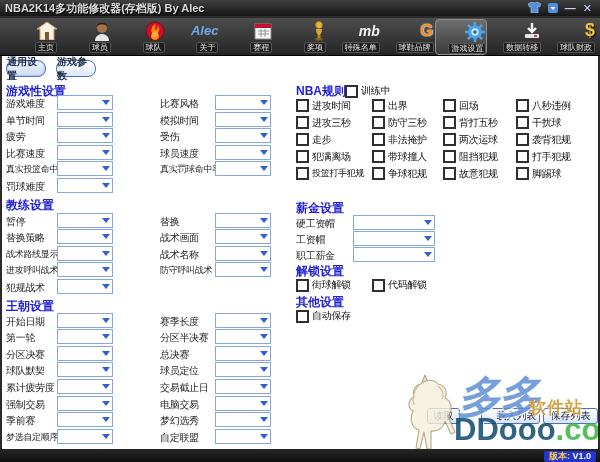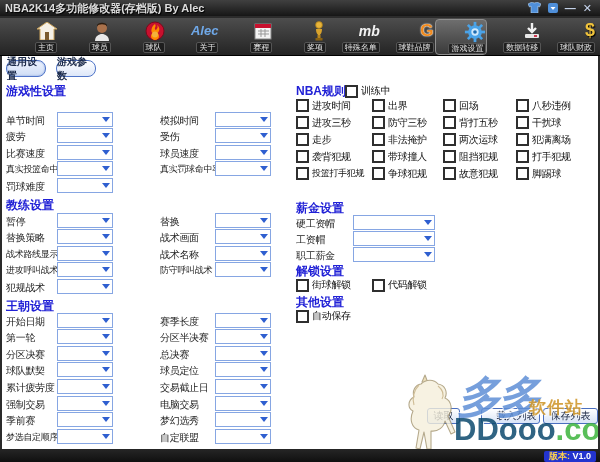--- a/index.html
+++ b/index.html
@@ -202,20 +202,30 @@
 
   <div class="tab active" style="left:4px;width:40px;">
     <span>通用设置</span>
   </div>
   <div class="tab" style="left:54px;width:40px;">
     <span>游戏参数</span>
   </div>
 
   <div class="hdr" style="left:4px;top:27px;">游戏性设置</div>
 
+  <div class="row" style="top:39px;">
+    <span class="lbl l1">游戏难度</span>
+    <div class="sel s1">
+        <i class="ar"></i>
+      </div>
+    <span class="lbl l2">比赛风格</span>
+    <div class="sel s2">
+        <i class="ar"></i>
+      </div>
+  </div>
   <div class="row" style="top:56px;">
     <span class="lbl l1">单节时间</span>
     <div class="sel s1">
         <i class="ar"></i>
       </div>
     <span class="lbl l2">模拟时间</span>
     <div class="sel s2">
         <i class="ar"></i>
       </div>
   </div>
@@ -434,25 +444,25 @@
     <label class="cb">
         <span class="box"></span>
         <span>非法掩护</span>
       </label>
     <label class="cb">
         <span class="box"></span>
         <span>两次运球</span>
       </label>
     <label class="cb">
         <span class="box"></span>
+        <span>袭背犯规</span>
+      </label>
+    <label class="cb">
+        <span class="box"></span>
         <span>犯满离场</span>
-      </label>
-    <label class="cb">
-        <span class="box"></span>
-        <span>袭背犯规</span>
       </label>
     <label class="cb">
         <span class="box"></span>
         <span>带球撞人</span>
       </label>
     <label class="cb">
         <span class="box"></span>
         <span>阻挡犯规</span>
       </label>
     <label class="cb">

